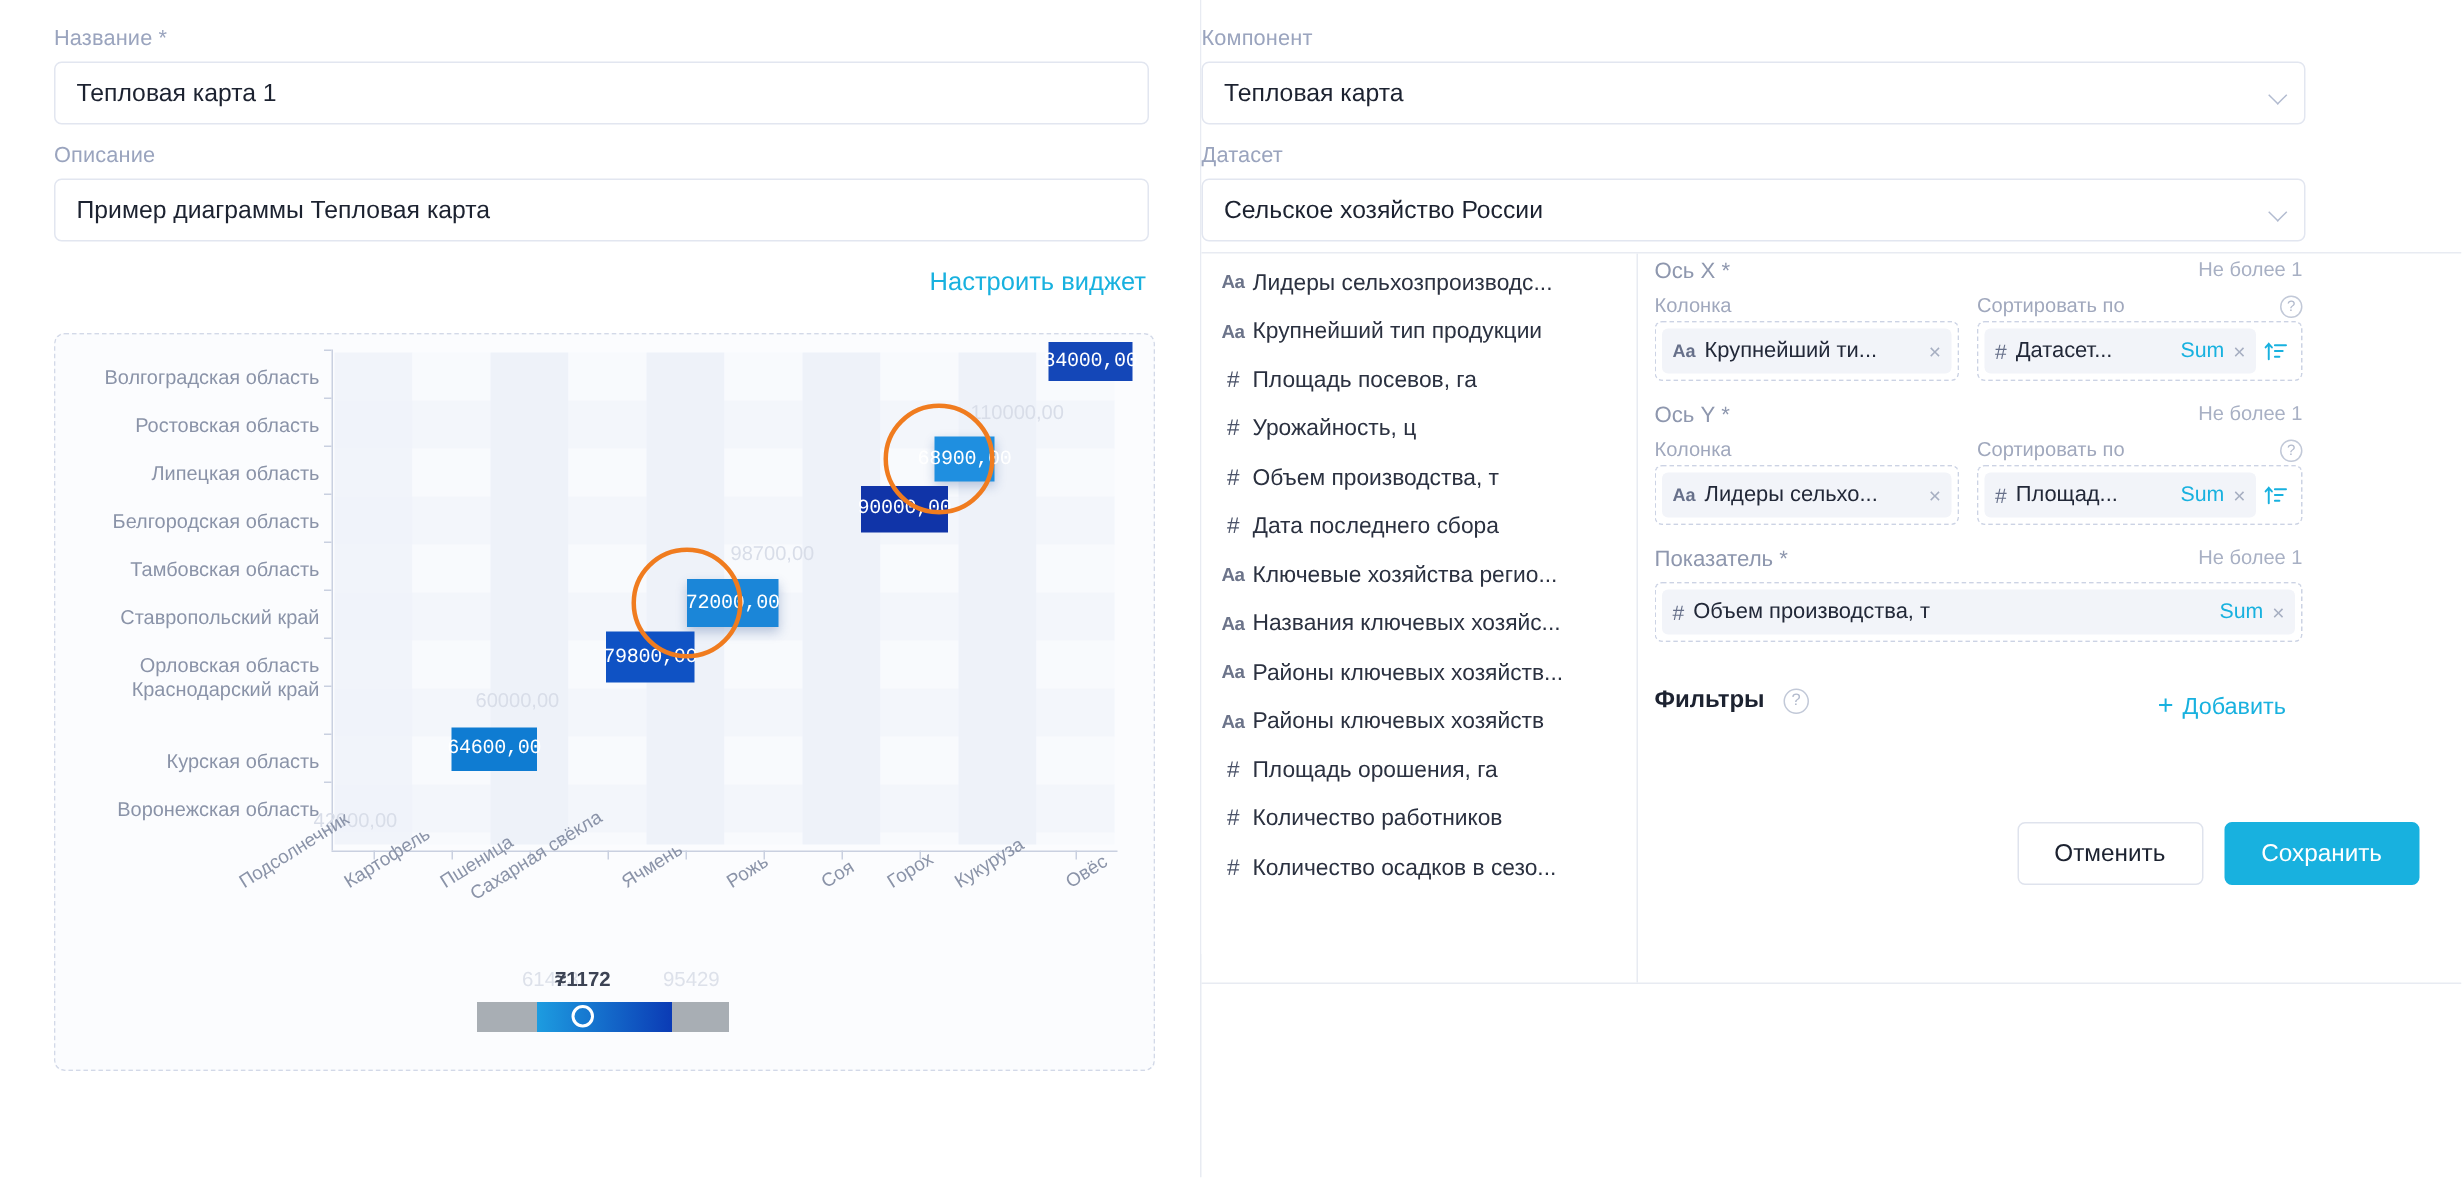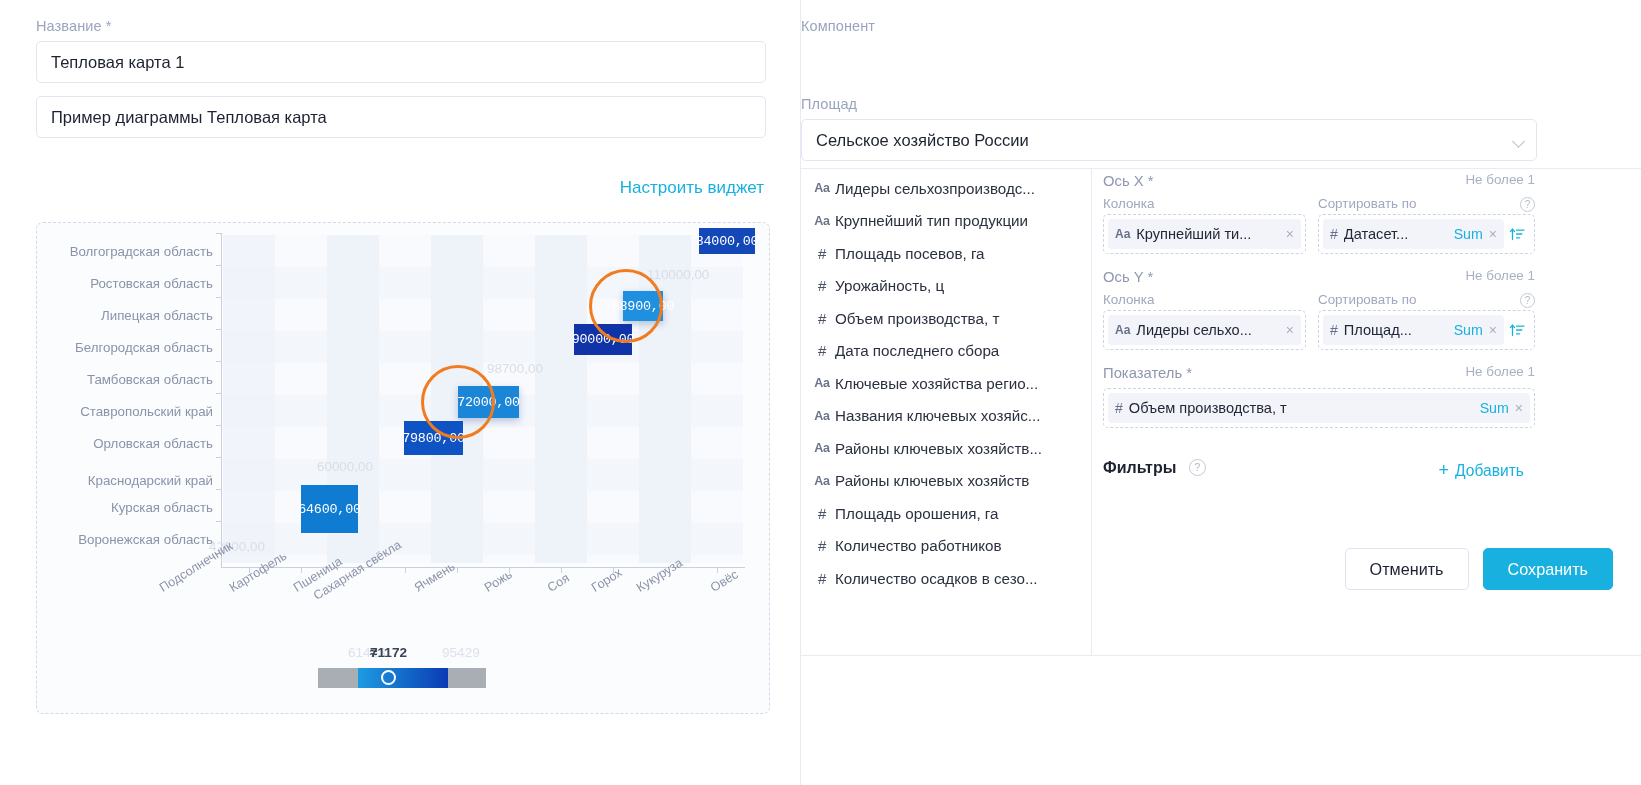--- a/index.html
+++ b/index.html
@@ -193,37 +193,38 @@
 <div class="page">
 
   <div class="left-pane">
 
     <div class="grp-title">
       <span class="field-label">Название *</span>
       <div class="text-input">Тепловая карта 1</div>
     </div>
 
     <div class="grp-desc">
+      <span class="field-label">Описание</span>
       <div class="text-input">Пример диаграммы Тепловая карта</div>
     </div>
 
     <div class="widget-link">Настроить виджет</div>
 
     <div class="chart-card">
       <div class="plot">
 
         <div class="ylabels">
           <div class="ylab" style="top:12px;">Волгоградская область</div>
           <div class="ylab" style="top:44px;">Ростовская область</div>
           <div class="ylab" style="top:76px;">Липецкая область</div>
           <div class="ylab" style="top:108px;">Белгородская область</div>
           <div class="ylab" style="top:140px;">Тамбовская область</div>
           <div class="ylab" style="top:172px;">Ставропольский край</div>
           <div class="ylab" style="top:204px;">Орловская область</div>
-          <div class="ylab" style="top:241px;text-align:right;">Краснодарский край</div>
+          <div class="ylab" style="top:220px;text-align:right;">Краснодарский край</div>
           <div class="ylab" style="top:268px;">Курская область</div>
           <div class="ylab" style="top:300px;">Воронежская область</div>
         </div>
 
         <div class="grid-rect" style="left:186px;top:12px;width:52px;height:328px;background:#f1f4fa;"></div>
         <div class="grid-rect" style="left:238px;top:12px;width:52px;height:328px;background:#f8fafd;"></div>
         <div class="grid-rect" style="left:290px;top:12px;width:52px;height:328px;background:#eef2f9;"></div>
         <div class="grid-rect" style="left:342px;top:12px;width:52px;height:328px;background:#f8fafd;"></div>
         <div class="grid-rect" style="left:394px;top:12px;width:52px;height:328px;background:#eef2f9;"></div>
         <div class="grid-rect" style="left:446px;top:12px;width:52px;height:328px;background:#f8fafd;"></div>
@@ -276,21 +277,21 @@
         </div>
         <div class="cell" style="left:537px;top:101px;width:58px;height:31px;background:#1034a8;">
           <span class="val">90000,00</span>
         </div>
         <div class="cell" style="left:421px;top:163px;width:61px;height:32px;background:#1b86d8;box-shadow:0 3px 7px rgba(30,70,140,.28);">
           <span class="val">72000,00</span>
         </div>
         <div class="cell" style="left:367px;top:198px;width:59px;height:34px;background:#0f52c4;">
           <span class="val">79800,00</span>
         </div>
-        <div class="cell" style="left:264px;top:262px;width:57px;height:48px;background:#0f7cd2;">
+        <div class="cell" style="left:264px;top:262px;width:57px;height:29px;background:#0f7cd2;">
           <span class="val">64600,00</span>
         </div>
 
         <div class="highlight-ring" style="left:552px;top:46px;width:74px;height:74px;"></div>
         <div class="highlight-ring" style="left:384px;top:142px;width:74px;height:74px;"></div>
 
         <div class="xlab" style="left:120px;top:360px;">Подсолнечник</div>
         <div class="xlab" style="left:190px;top:360px;">Картофель</div>
         <div class="xlab" style="left:254px;top:360px;">Пшеница</div>
         <div class="xlab" style="left:274px;top:368px;">Сахарная свёкла</div>
@@ -320,24 +321,28 @@
       </div>
     </div>
   </div>
 
   <div class="v-divider"></div>
 
   <div class="right-pane">
 
     <div class="grp-comp">
       <span class="field-label">Компонент</span>
+      <div class="select-box">
+        <span>Тепловая карта</span>
+        <span class="chev"></span>
+      </div>
     </div>
 
     <div class="grp-ds">
-      <span class="field-label">Площад</span>
+      <span class="field-label">Датасет</span>
       <div class="select-box">
         <span>Сельское хозяйство России</span>
         <span class="chev"></span>
       </div>
     </div>
 
     <div class="h-divider"></div>
     <div class="v-divider2"></div>
 
     <div class="field-list">

